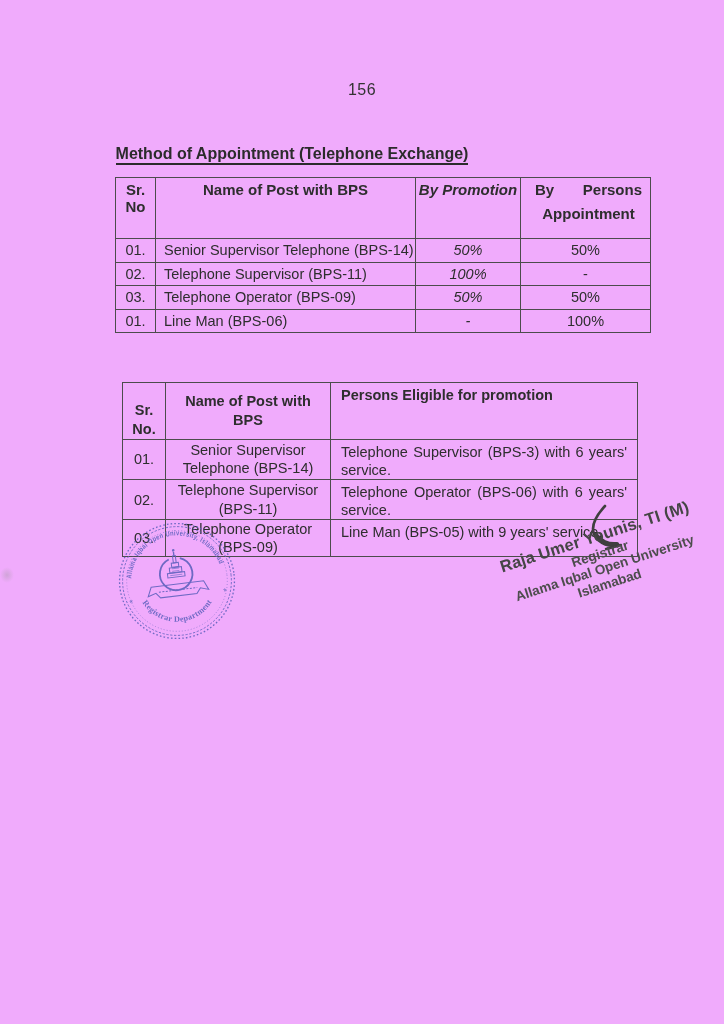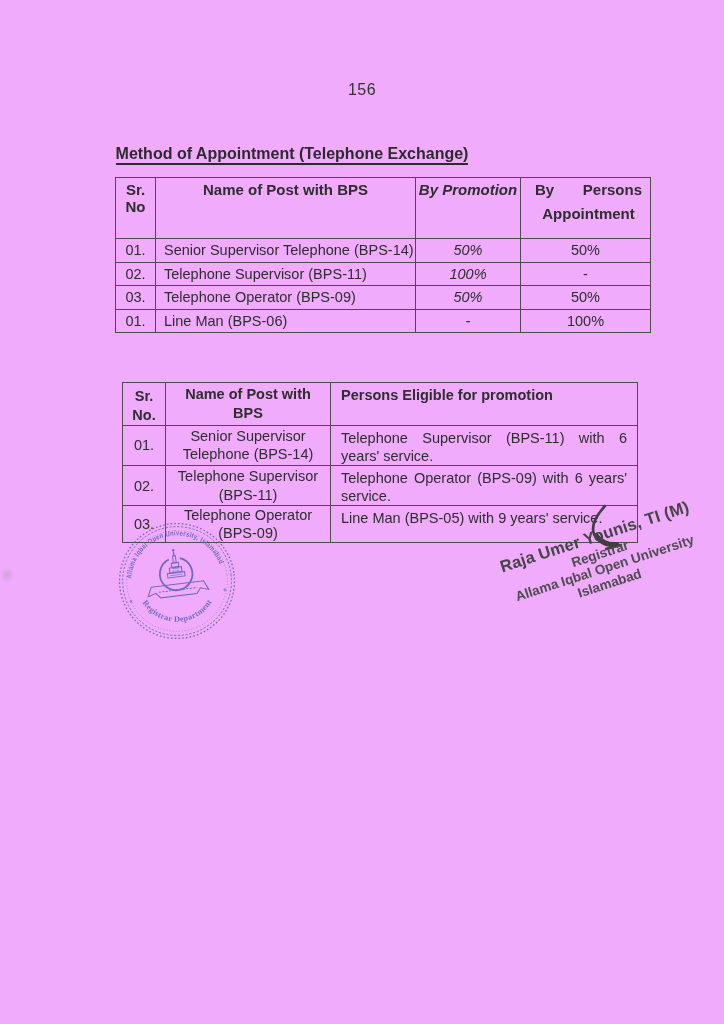--- a/index.html
+++ b/index.html
@@ -61,21 +61,21 @@
   .t-method .c-name { text-align: left; padding-left: 8px; }
   .t-method th.c-name { text-align: center; padding-left: 0; }
   .t-method .c-prom { text-align: center; font-style: italic; }
   .t-method .c-init { text-align: center; }
   .t-method th.c-init { text-align: left; padding: 3px 8px 16px 14px; }
   .init-line1 { display: flex; justify-content: space-between; }
   .init-line2 { display: block; margin-top: 7px; text-align: center; }
 
   
   .t-elig { left: 122px; top: 382px; width: 515px; }
-  .t-elig th { font-size: 14.5px; padding-top: 4px; text-align: center; line-height: 1.3; }
+  .t-elig th { font-size: 14.5px; padding-top: 18px; text-align: center; line-height: 1.3; }
   .t-elig td { font-size: 14.5px; line-height: 1.25; }
   .t-elig thead tr { height: 38px; }
   .t-elig tbody tr { height: 35.5px; }
   .t-elig .c-sr { text-align: center; vertical-align: middle; }
   .t-elig .c-post { text-align: center; vertical-align: middle; padding: 0 6px; }
   .t-elig .c-elig {
     text-align: justify;
     text-align-last: left;
     vertical-align: top;
     padding: 3px 10px 0 10px;
@@ -188,26 +188,26 @@
       <tr>
         <th class="c-sr">Sr. No.</th>
         <th class="c-post">Name of Post with BPS</th>
         <th class="c-elig" style="text-align:right;vertical-align:top">Persons Eligible for promotion</th>
       </tr>
     </thead>
     <tbody>
       <tr>
         <td class="c-sr">01.</td>
         <td class="c-post">Senior Supervisor Telephone (BPS-14)</td>
-        <td class="c-elig">Telephone Supervisor (BPS-11) with 6 years' service.</td>
+        <td class="c-elig">Telephone Supervisor (BPS-3) with 6 years' service.</td>
       </tr>
       <tr>
         <td class="c-sr">02.</td>
         <td class="c-post">Telephone Supervisor (BPS-11)</td>
-        <td class="c-elig">Telephone Operator (BPS-09) with 6 years' service.</td>
+        <td class="c-elig">Telephone Operator (BPS-06) with 6 years' service.</td>
       </tr>
       <tr>
         <td class="c-sr">03.</td>
         <td class="c-post">Telephone Operator (BPS-09)</td>
         <td class="c-elig">Line Man (BPS-05) with 9 years' service.</td>
       </tr>
     </tbody>
   </table>
 
   <svg class="stamp" viewBox="0 0 120 120">

